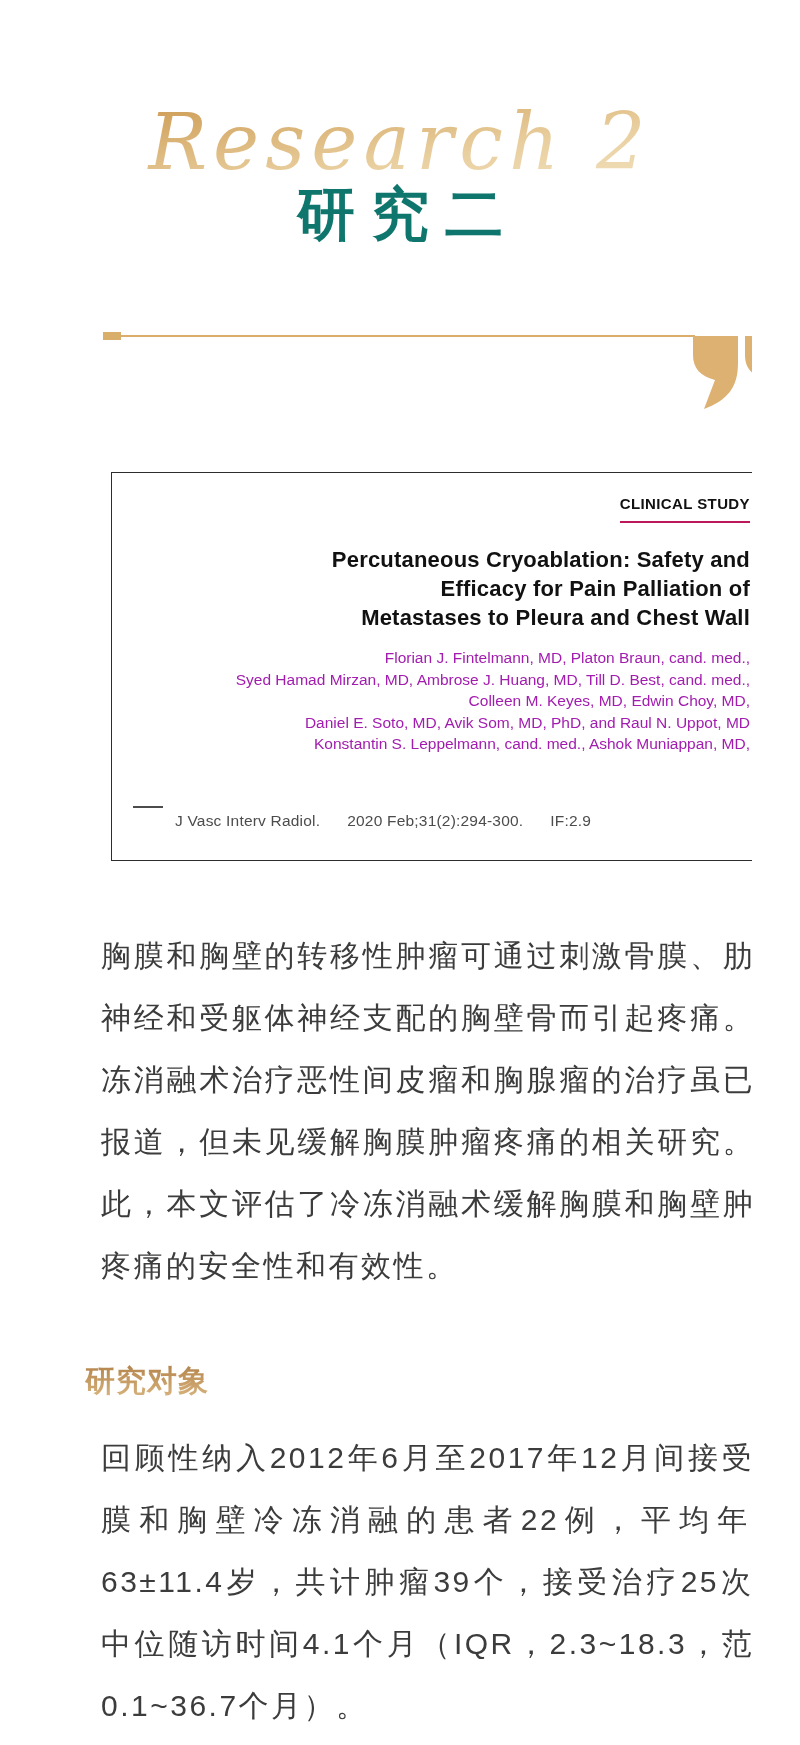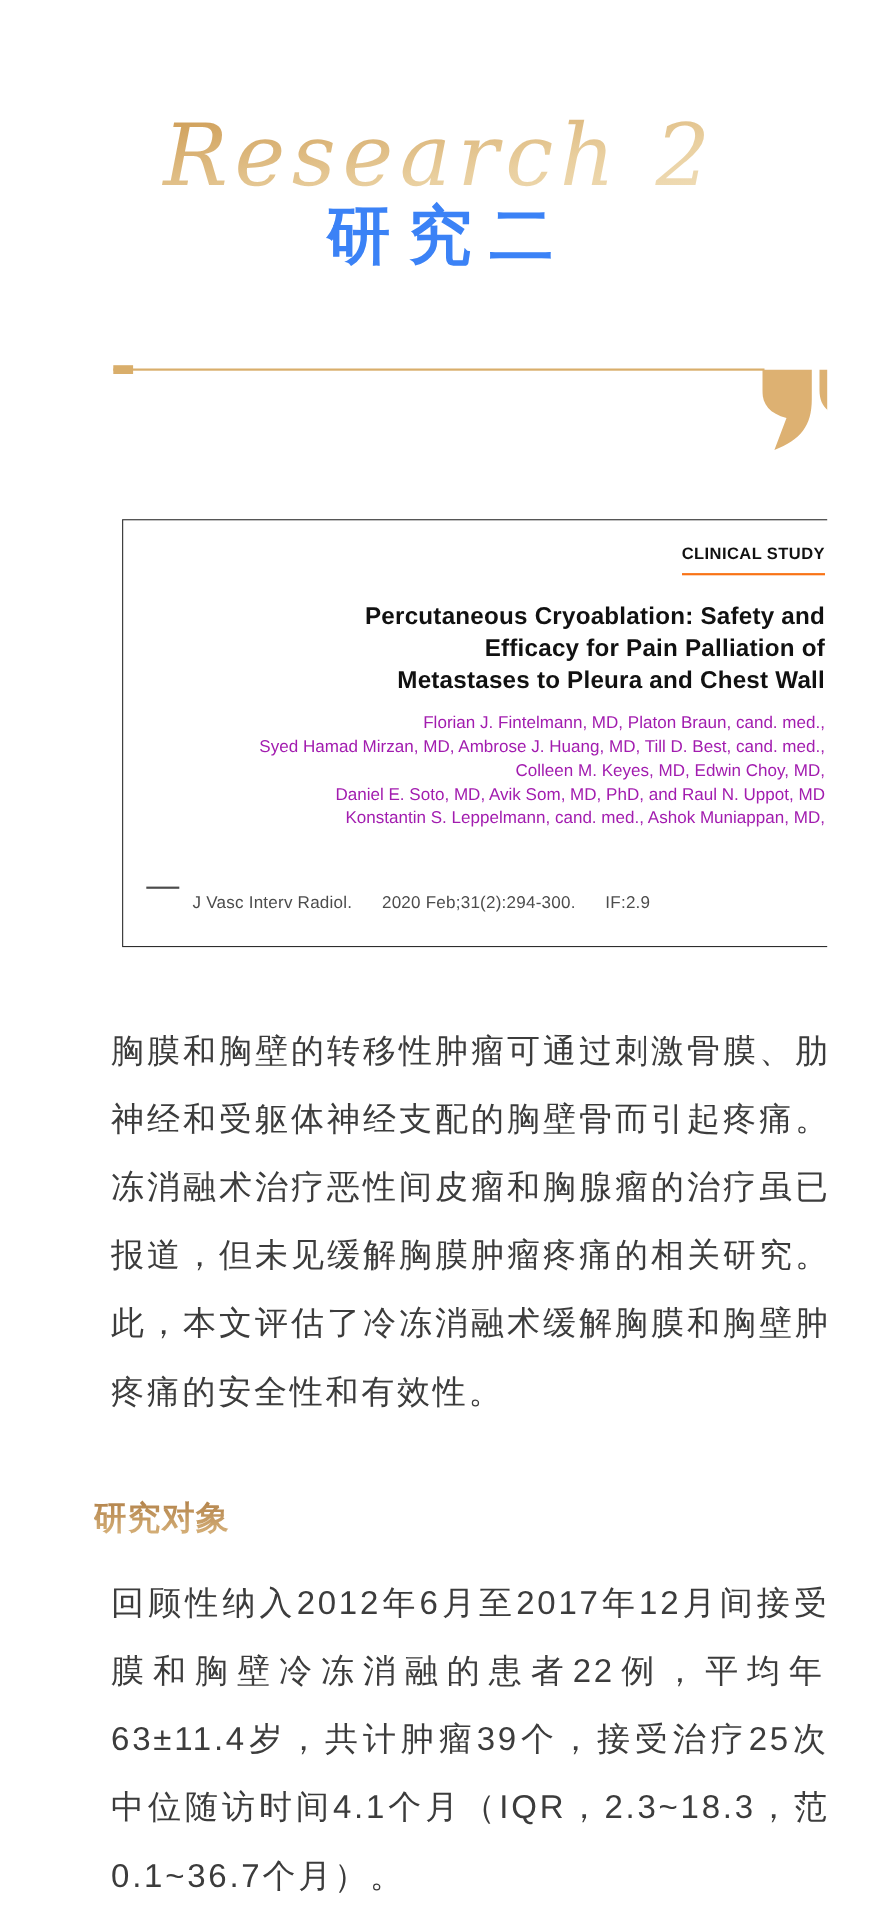--- a/index.html
+++ b/index.html
@@ -30,21 +30,21 @@
   }
   .cn-title {
     margin-top: -6px;
     font-family: "Liberation Serif", "DejaVu Serif", serif;
     font-weight: 700;
     font-size: 58px;
     line-height: 66px;
     letter-spacing: 16px;
     text-indent: 16px;
     text-align: center;
-    color: #3b82f6;
+    color: #0f766e;
   }
 
   
   .divider { position: relative; margin-top: 84px; height: 78px; }
   .divider-cap  { position: absolute; left: 55px; top: 0;   width: 18px;  height: 8px; background: #d9ae6b; }
   .divider-line { position: absolute; left: 55px; top: 3px; width: 592px; height: 2px; background: #d9ae6b; }
   .quote-mark   { position: absolute; left: 645px; top: 4px; }
 
   
   .paper-card {
@@ -55,21 +55,21 @@
     padding: 22px 32px 30px 21px;
     text-align: right;
   }
   .category {
     display: inline-block;
     font-size: 15px;
     font-weight: 700;
     letter-spacing: 0.4px;
     color: #111111;
     padding-bottom: 9px;
-    border-bottom: 2px solid #f97316;
+    border-bottom: 2px solid #be185d;
   }
   .paper-title {
     margin-top: 22px;
     font-size: 22px;
     font-weight: 700;
     line-height: 29px;
     color: #111111;
     letter-spacing: 0.2px;
   }
   .paper-title span { display: block; }

